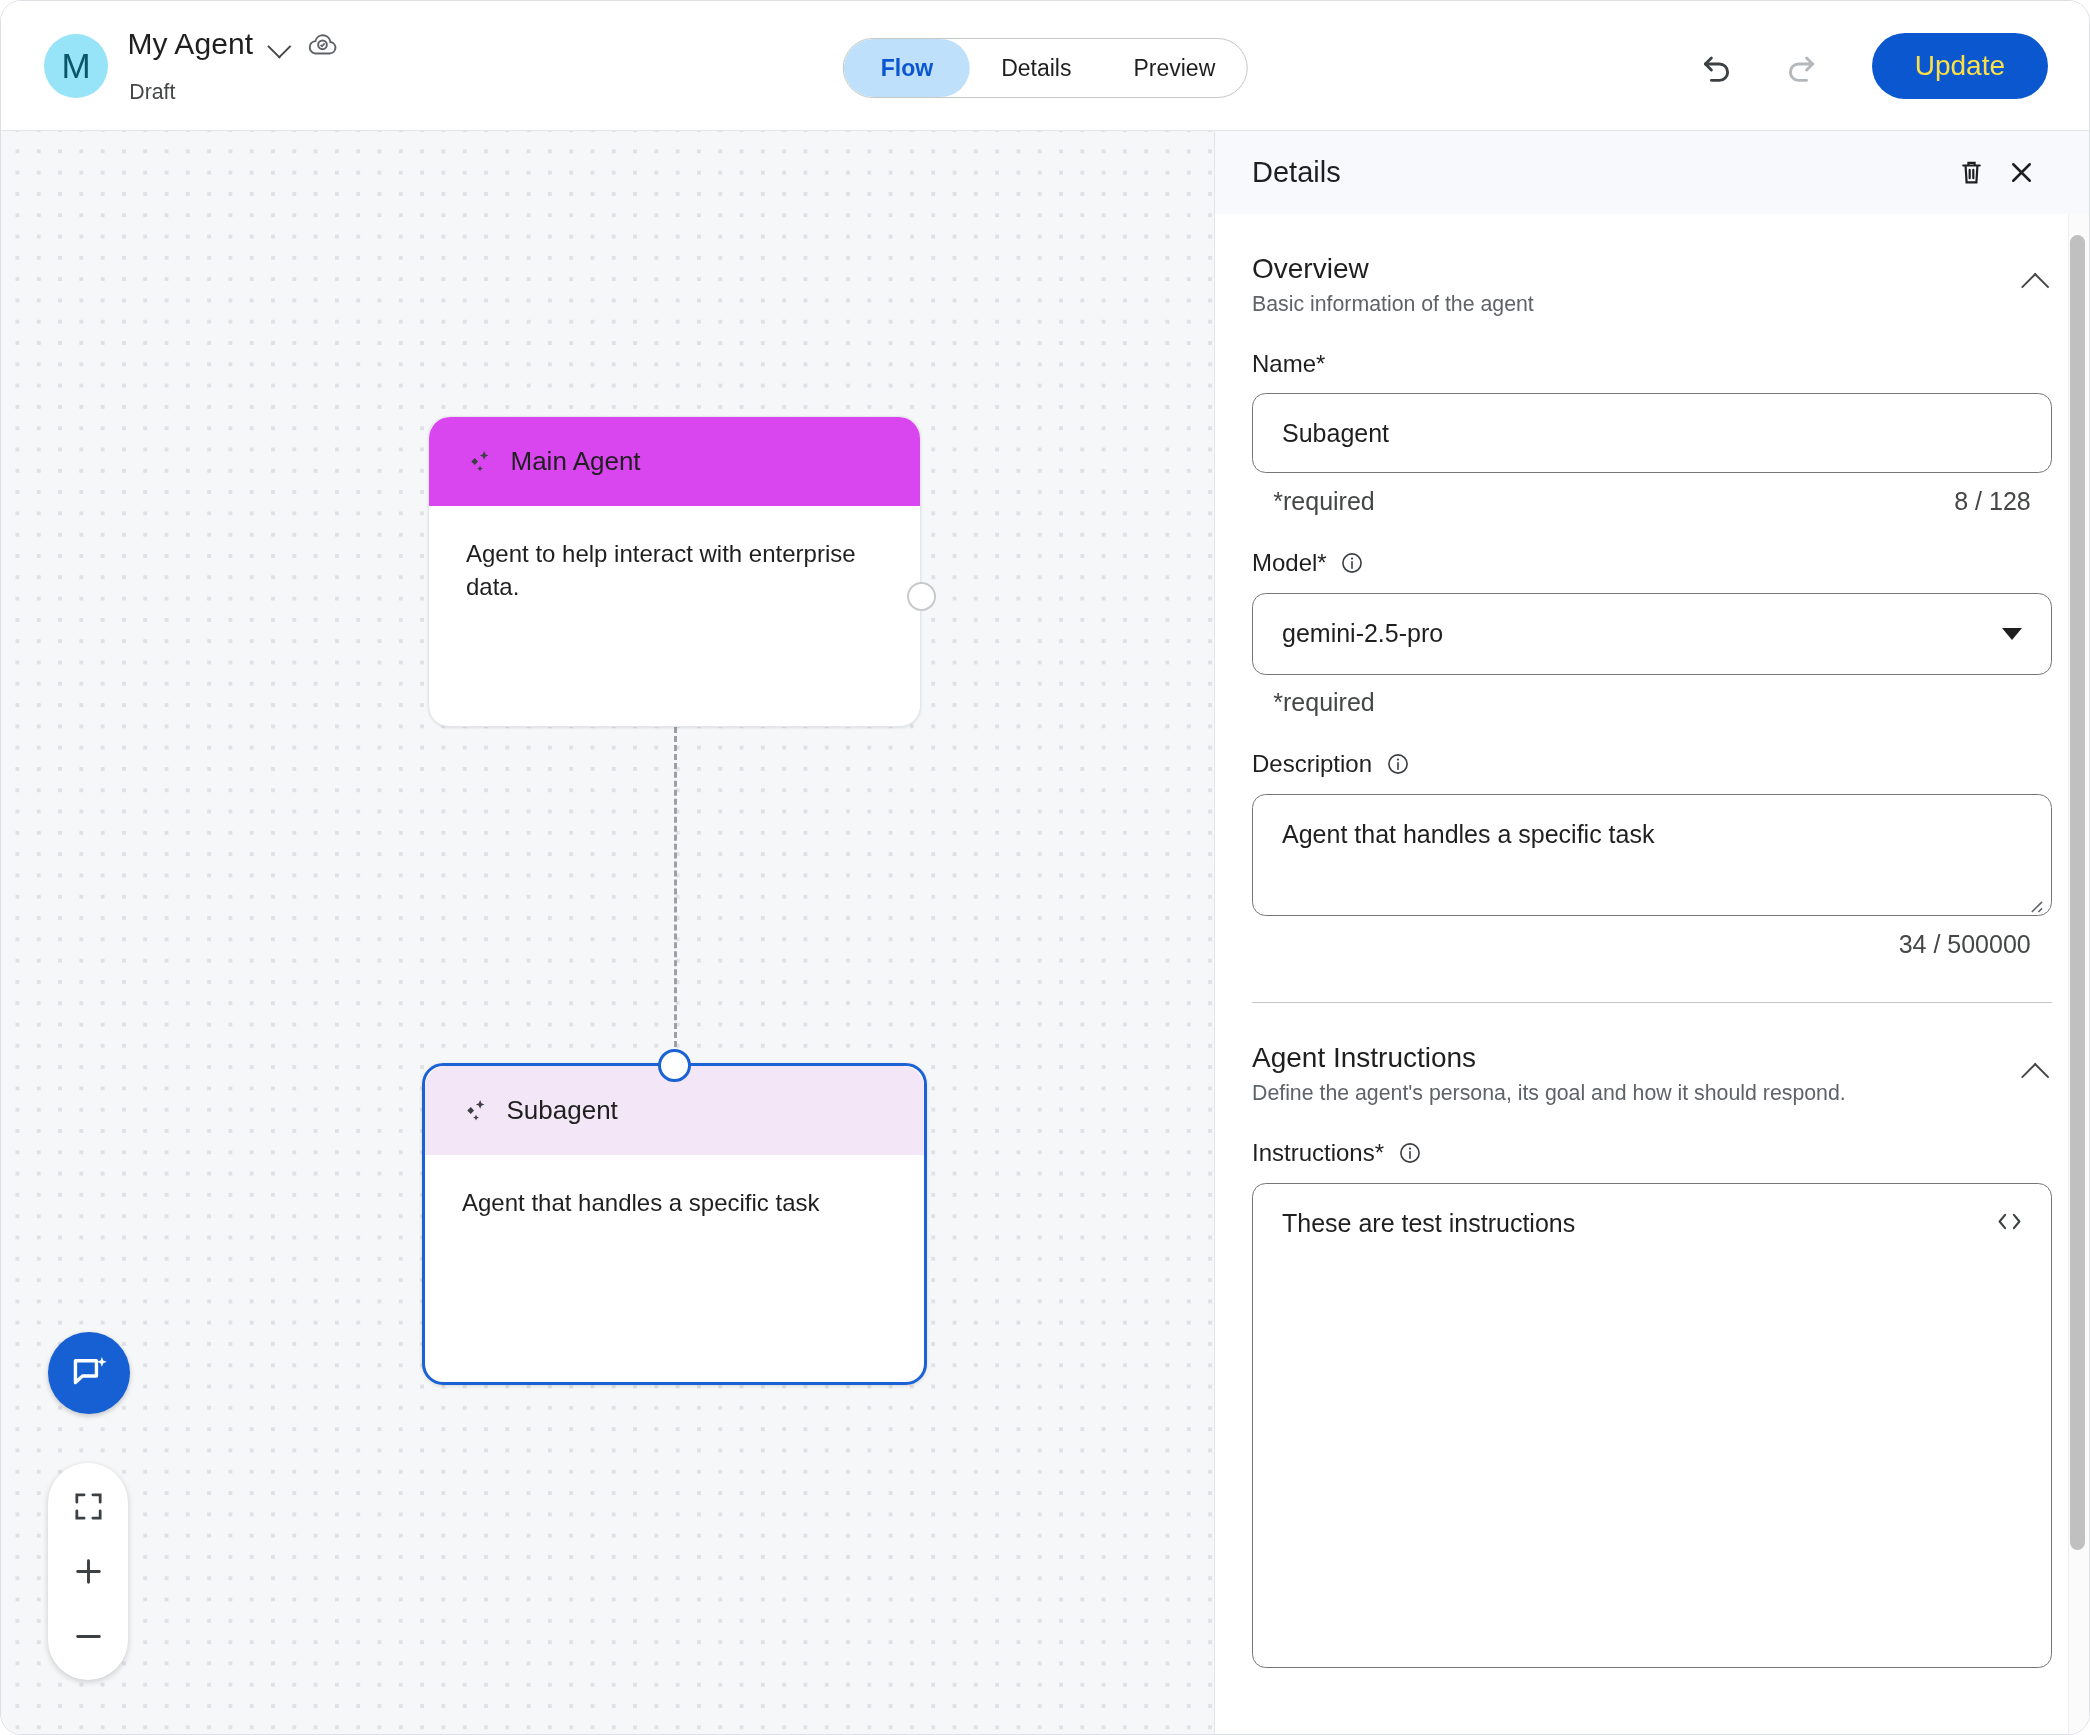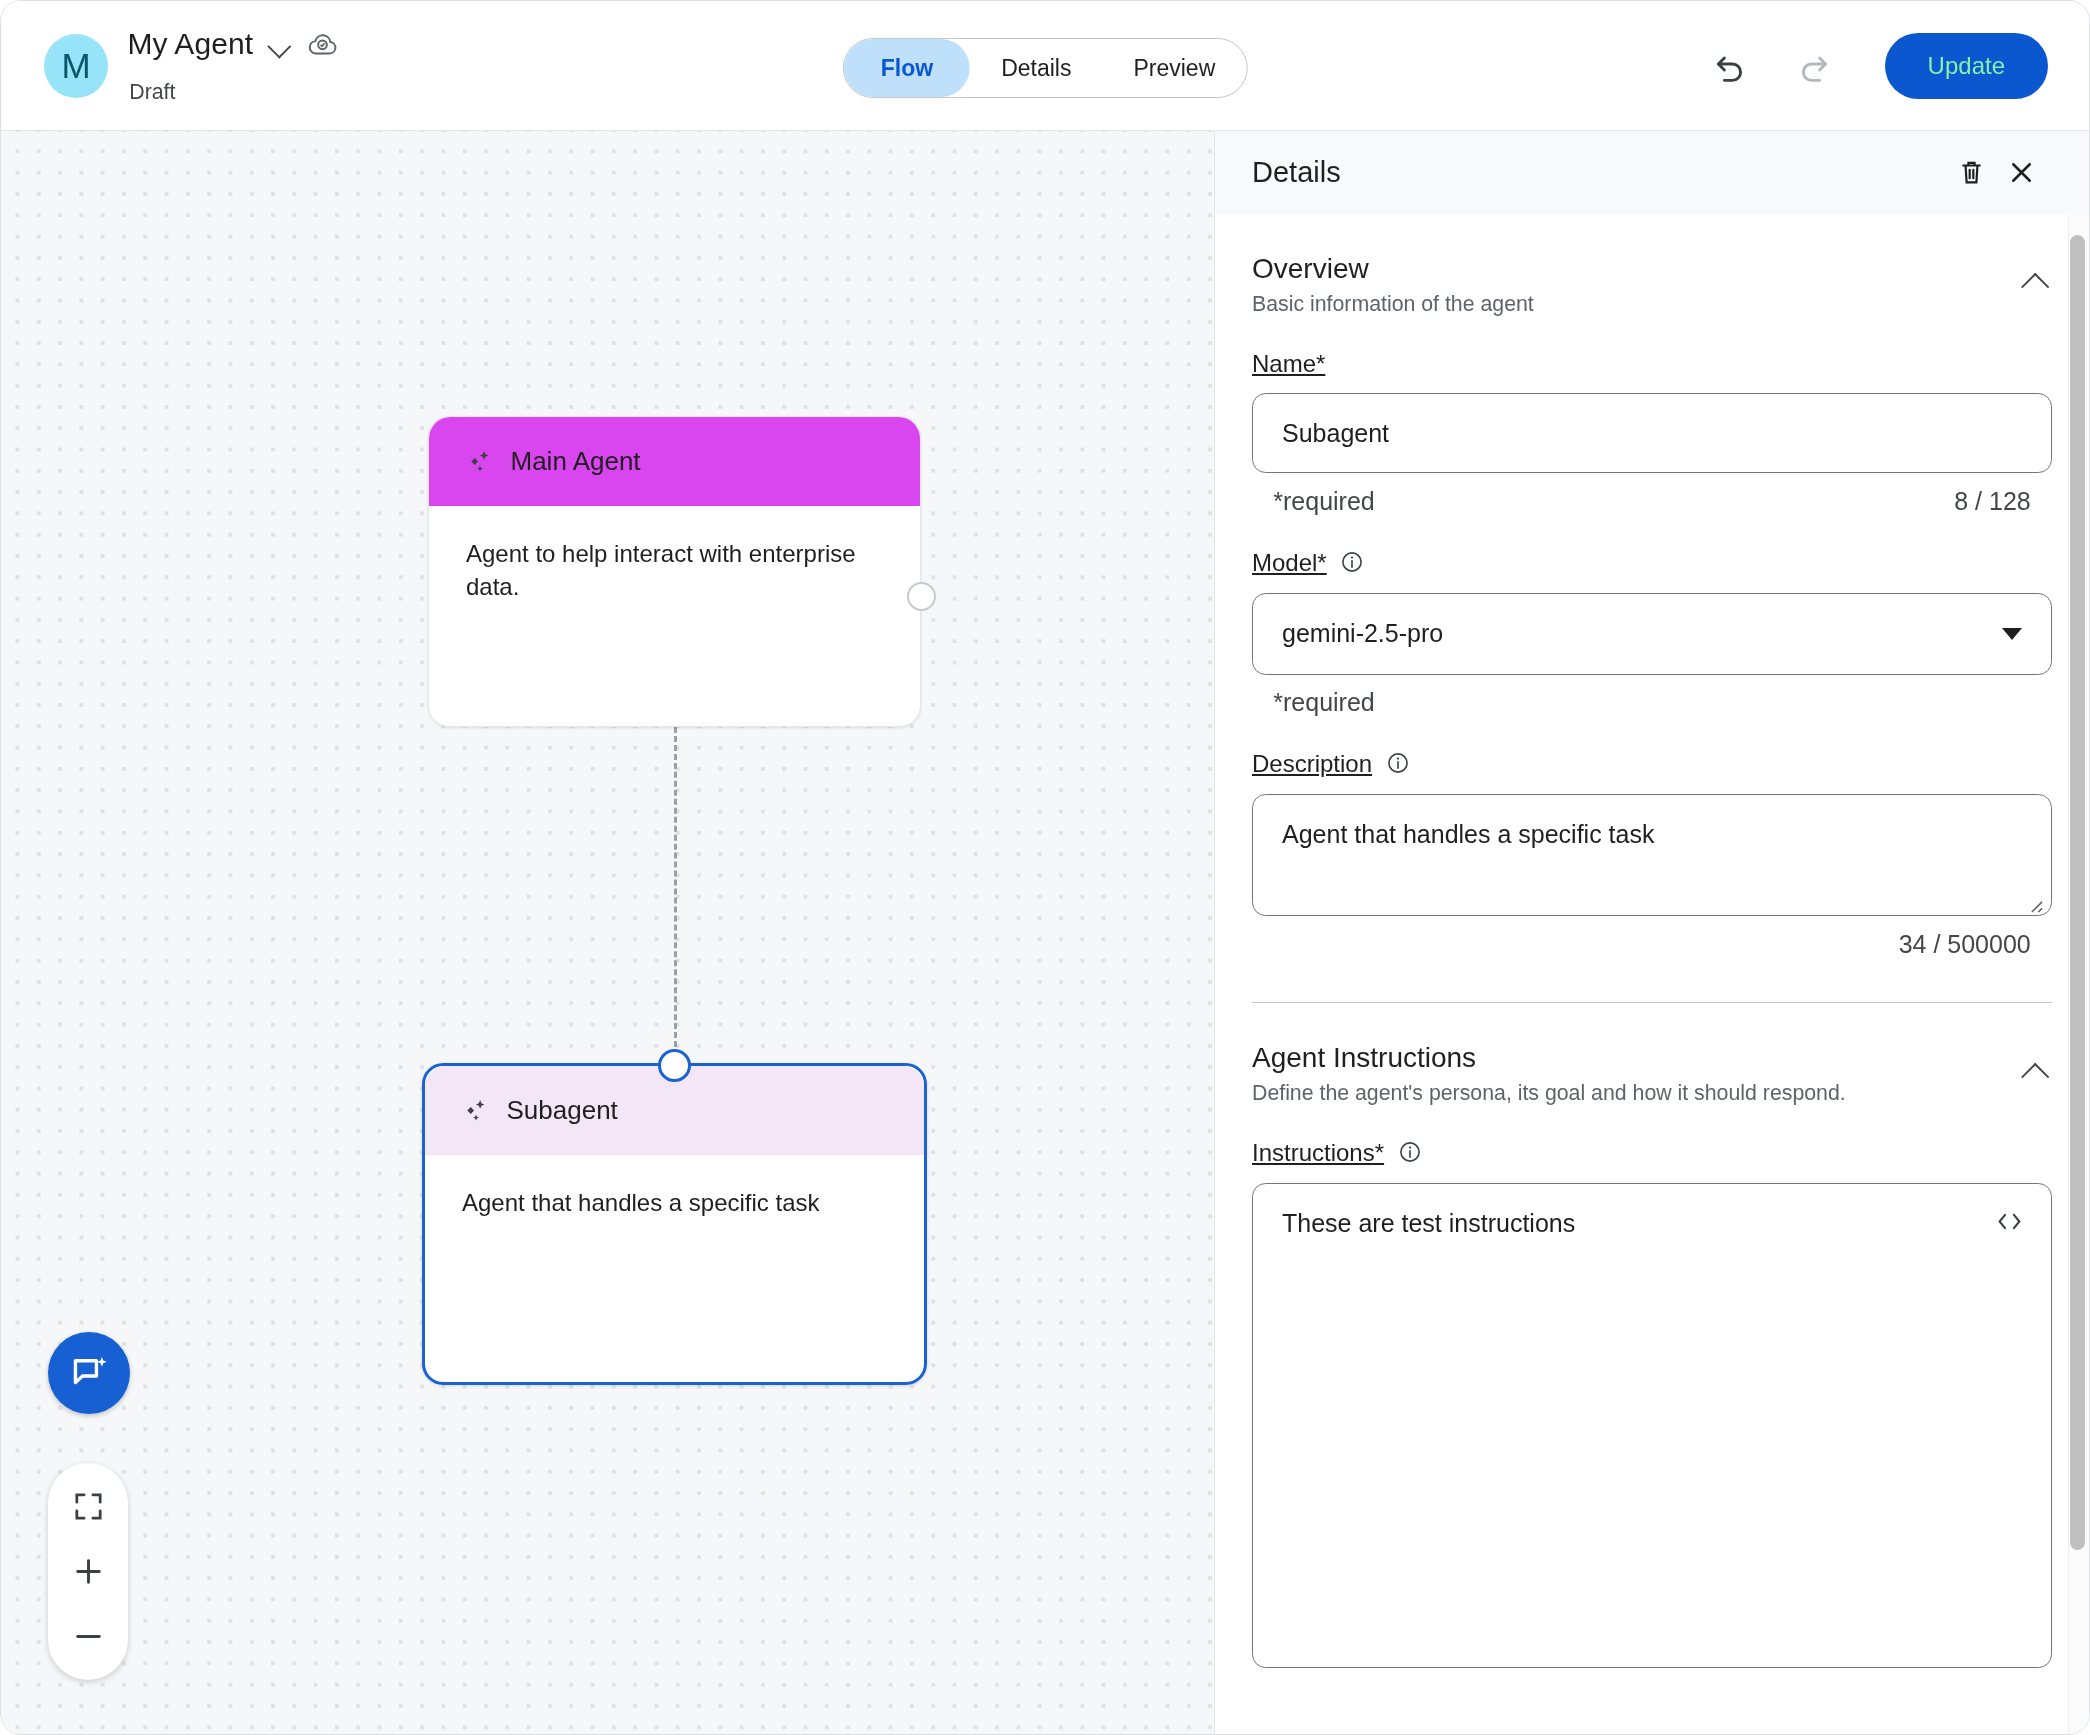--- a/index.html
+++ b/index.html
@@ -79,22 +79,22 @@
   .actions {
     position: absolute; right: 41px; top: 0; height: 130px;
     display: flex; align-items: center; gap: 25px;
   }
   .icon-btn {
     width: 60px; height: 60px; border-radius: 50%;
     display: flex; align-items: center; justify-content: center;
     cursor: pointer; background: transparent;
   }
   .btn-update {
-    background: #0b57d0; color: #86efac;
-    font-size: 24px; font-weight: 500;
+    background: #0b57d0; color: #fde047;
+    font-size: 28px; font-weight: 500;
     border: none; border-radius: 969px;
     padding: 0 43px; height: 66px;
     cursor: pointer; margin-left: 15.5px;
     font-family: "Liberation Sans", sans-serif;
   }
 
   
   .canvas {
     position: absolute; top: 130px; left: 0;
     width: 1215px; bottom: 0;
@@ -224,21 +224,21 @@
   .chev-up::before {
     content: ""; position: absolute; left: 5.8px; top: 10.7px;
     width: 18.4px; height: 18.4px;
     border-left: 2.5px solid #444746; border-top: 2.5px solid #444746;
     transform: rotate(45deg);
   }
 
   .field { margin-top: 33px; }
   .flabel {
     font-size: 24px; color: #1f1f1f;
-    display: flex; gap: 12.6px; margin-bottom: 15.5px; text-decoration: underline;
+    display: flex; align-items: center; gap: 12.6px; margin-bottom: 15.5px;
   }
   .info-ico { width: 26px; height: 26px; cursor: pointer; }
   .inputbox {
     border: 1.7px solid #747775; border-radius: 13.6px;
     height: 80px; display: flex; align-items: center;
     padding: 0 29px; font-size: 25px; color: #1f1f1f;
     background: #ffffff;
   }
   .selectbox {
     border: 1.7px solid #747775; border-radius: 13.6px;

